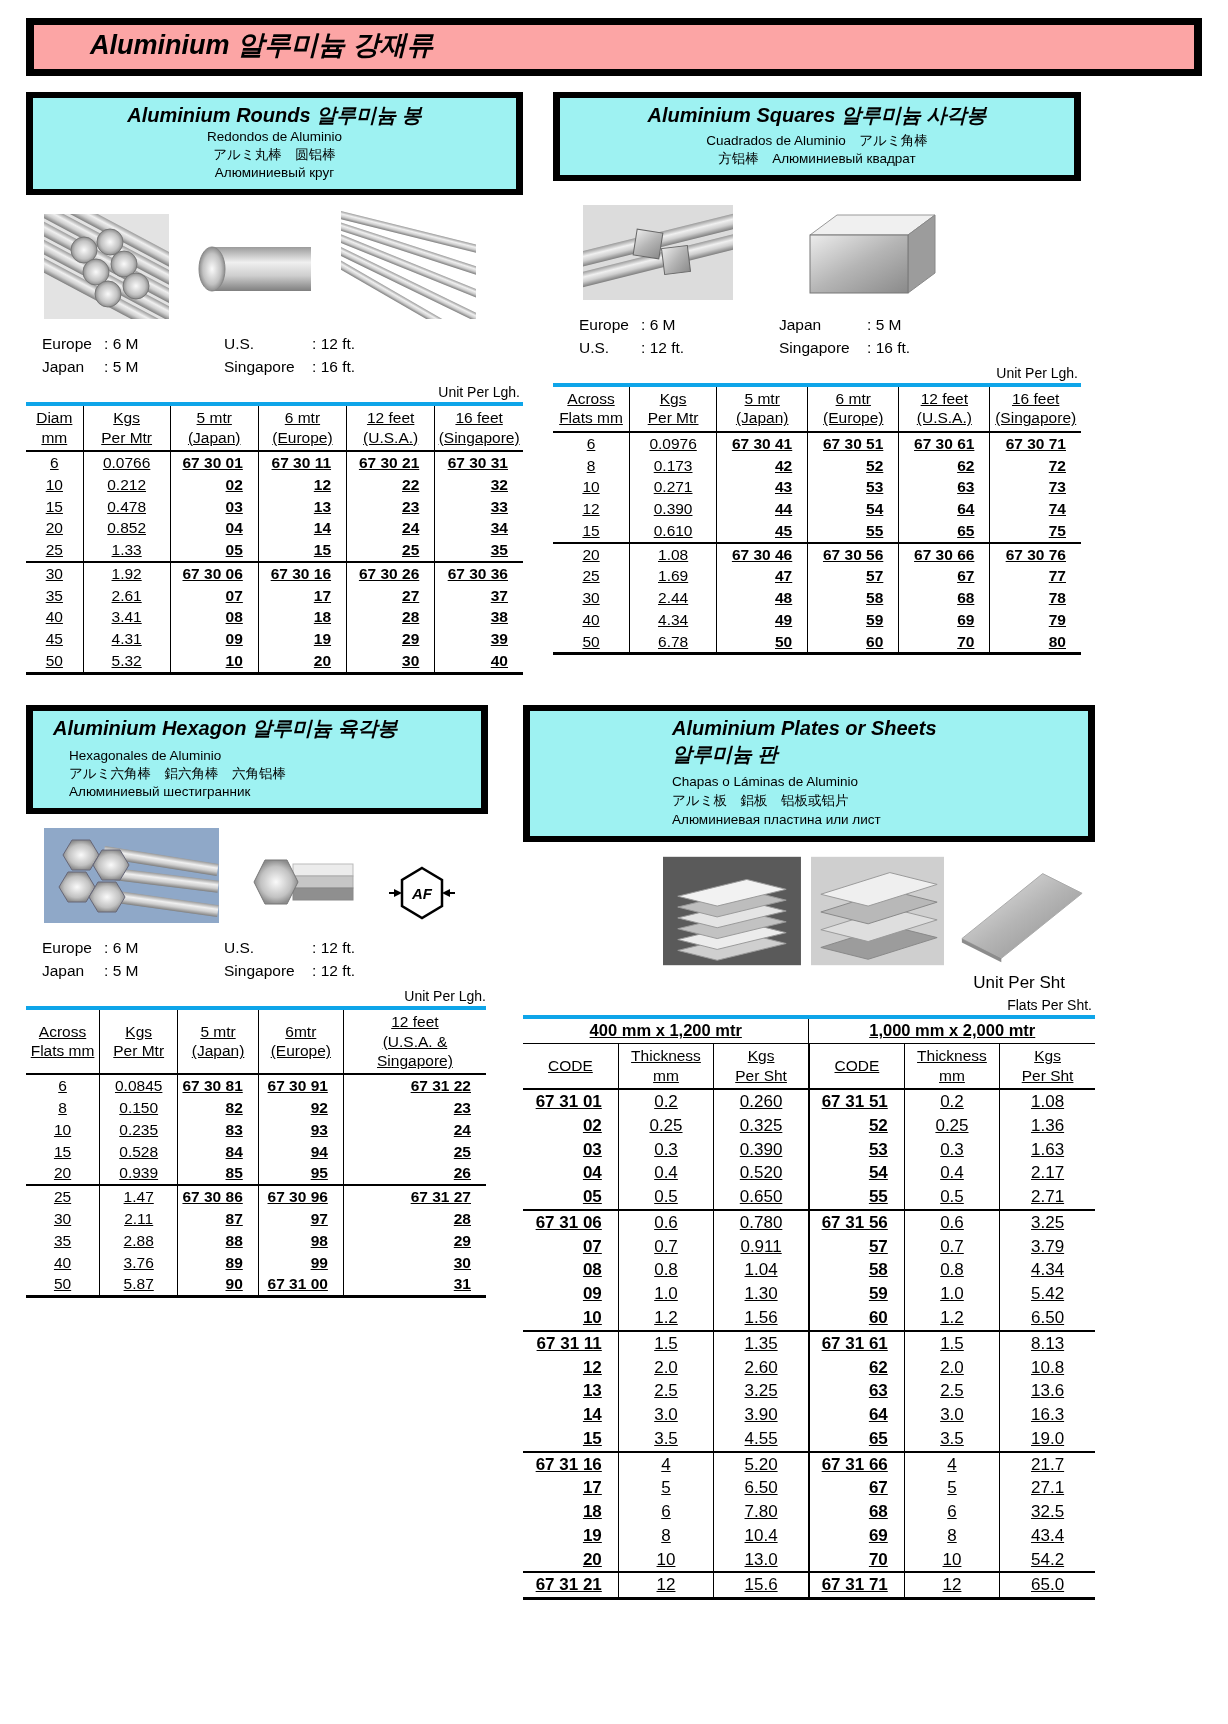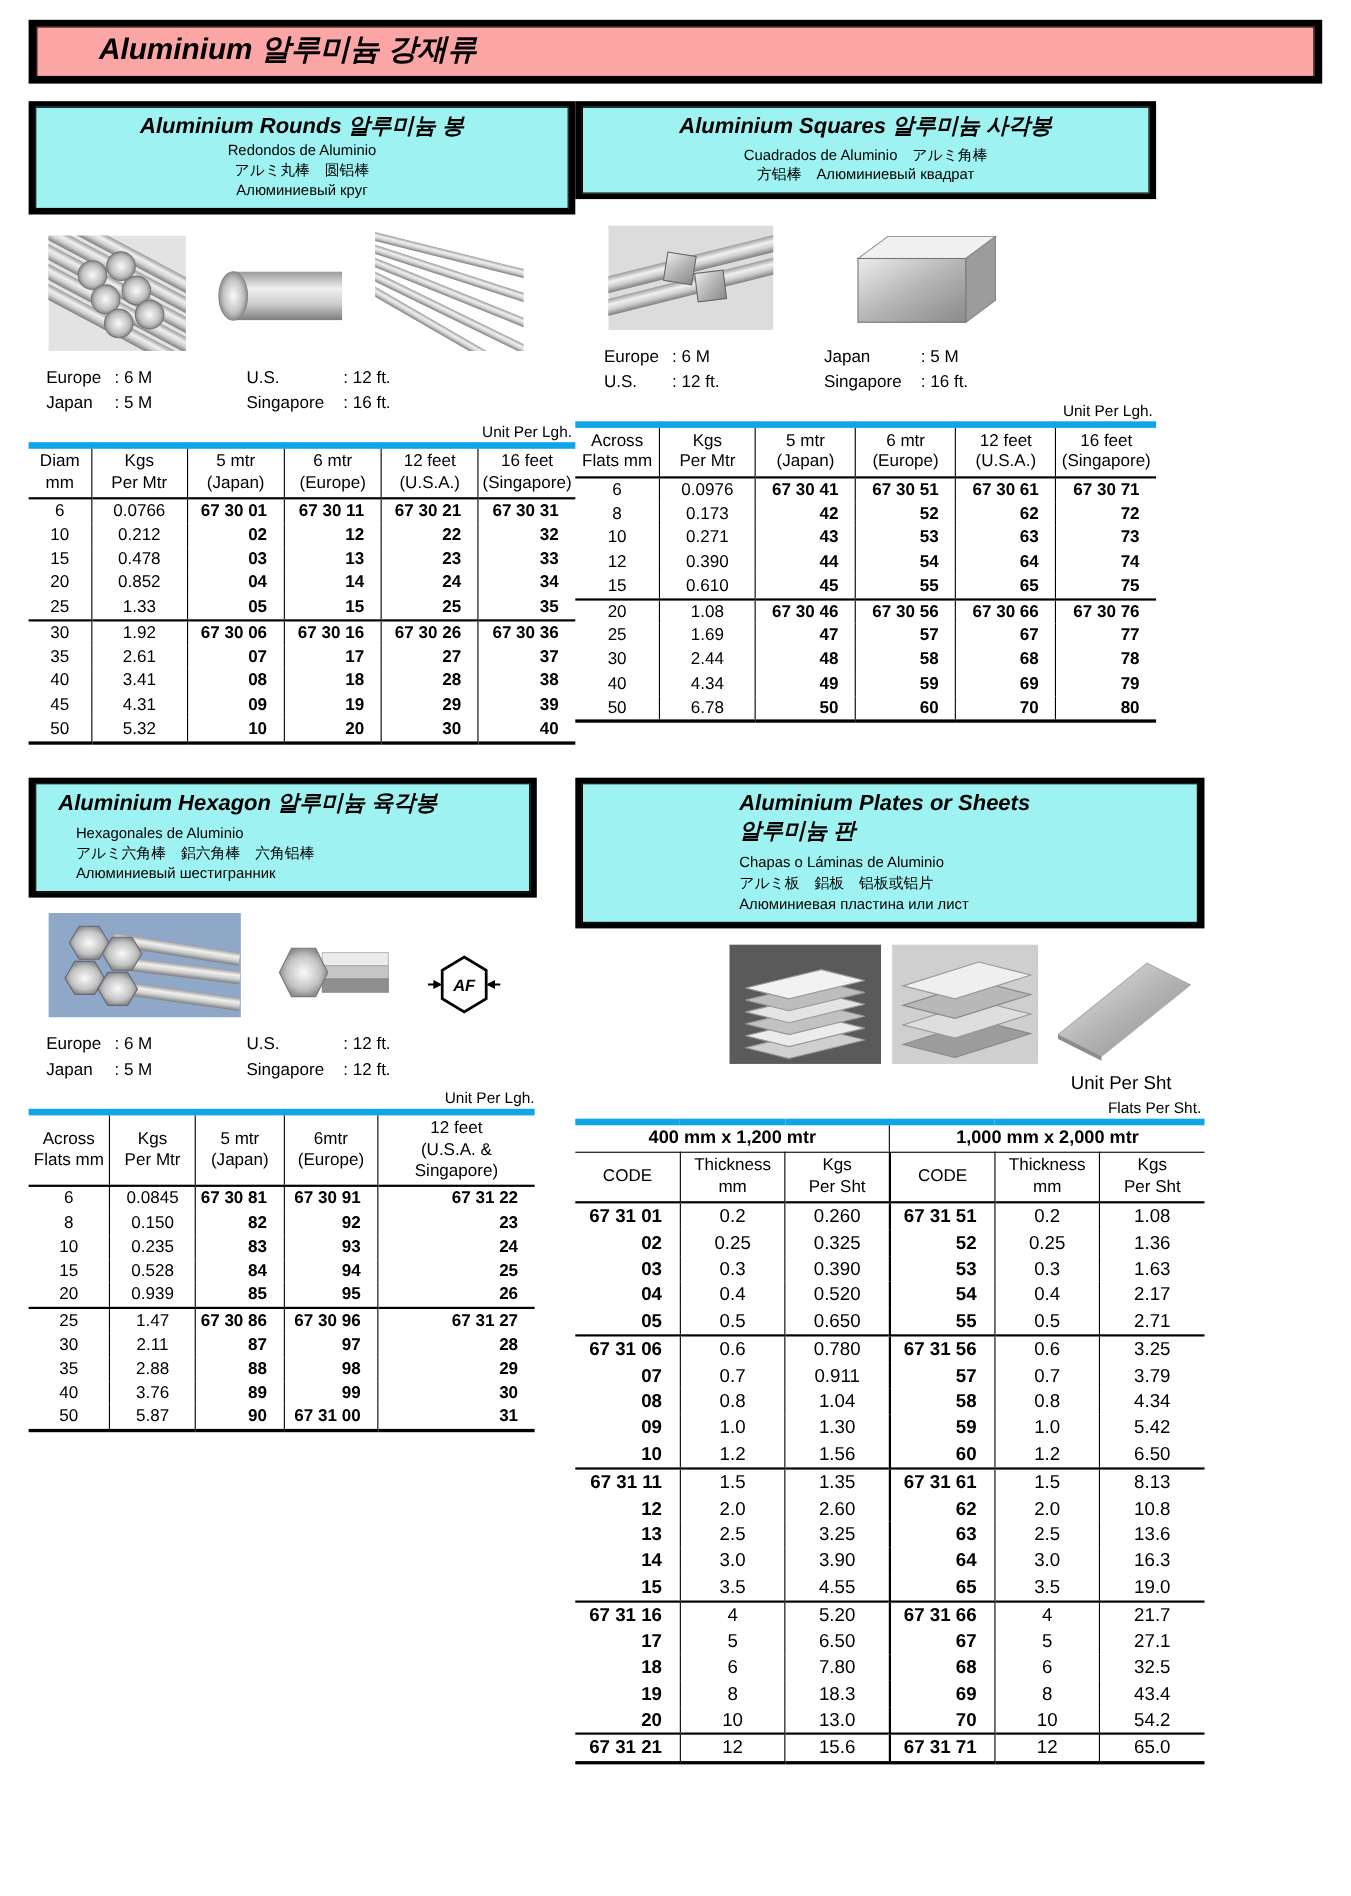--- a/index.html
+++ b/index.html
@@ -14,21 +14,21 @@
   
   .title-bar { background: #000; padding: 6px 7px; }
   .title-inner {
     background: #fca5a5; border: 1px solid #000;
     padding: 6px 10px 8px 56px;
     font-size: 27px; font-weight: bold; font-style: italic; line-height: 1.1;
   }
 
   
   .row { display: flex; }
-  .row-top { margin-top: 16px; }
+  .row-top { margin-top: 16px; gap: 30px; }
   .row-bottom { margin-top: 30px; }
   .col { display: flex; flex-direction: column; }
   .col-rounds { width: 497px; }
   .col-squares { width: 528px; }
   .col-hex { width: 497px; }
   .col-plates { width: 572px; }
 
   
   .sec-header { background: #000; padding: 5px 6px; }
   .sec-inner { background: #9ef2f2; border: 1px solid #000; padding: 4px 6px 7px; }
@@ -54,21 +54,22 @@
   .pair-label { display: inline-block; }
   .len-left .pair-label { width: 62px; }
   .len-right .pair-label { width: 88px; }
 
   
   .unit-label { text-align: right; font-size: 14px; margin: 4px 3px 2px 0; }
 
   
   .data-table {
     border-collapse: collapse; table-layout: fixed;
-    border-top: 6px solid #0ea5e9;
+    border-top: 4px solid #0ea5e9;
+    text-decoration: underline;
   }
   .data-table th, .data-table td { padding: 0; font-weight: normal; }
   .data-table .head-row th {
     border-bottom: 2.5px solid #000; padding: 2px 0 3px; line-height: 1.25;
   }
   .data-table th + th, .data-table td + td { border-left: 1.5px solid #000; }
   .data-table tbody tr:last-child td { border-bottom: 3px solid #000; }
   .data-table tbody tr.group-start td { border-top: 2px solid #000; }
   .data-table td { line-height: 1.34; padding-top: 1px; }
 
@@ -814,21 +815,21 @@
               <td>18</td>
               <td>6</td>
               <td>7.80</td>
               <td>68</td>
               <td>6</td>
               <td>32.5</td>
             </tr>
             <tr>
               <td>19</td>
               <td>8</td>
-              <td>18.3</td>
+              <td>10.4</td>
               <td>69</td>
               <td>8</td>
               <td>43.4</td>
             </tr>
             <tr>
               <td>20</td>
               <td>10</td>
               <td>13.0</td>
               <td>70</td>
               <td>10</td>

